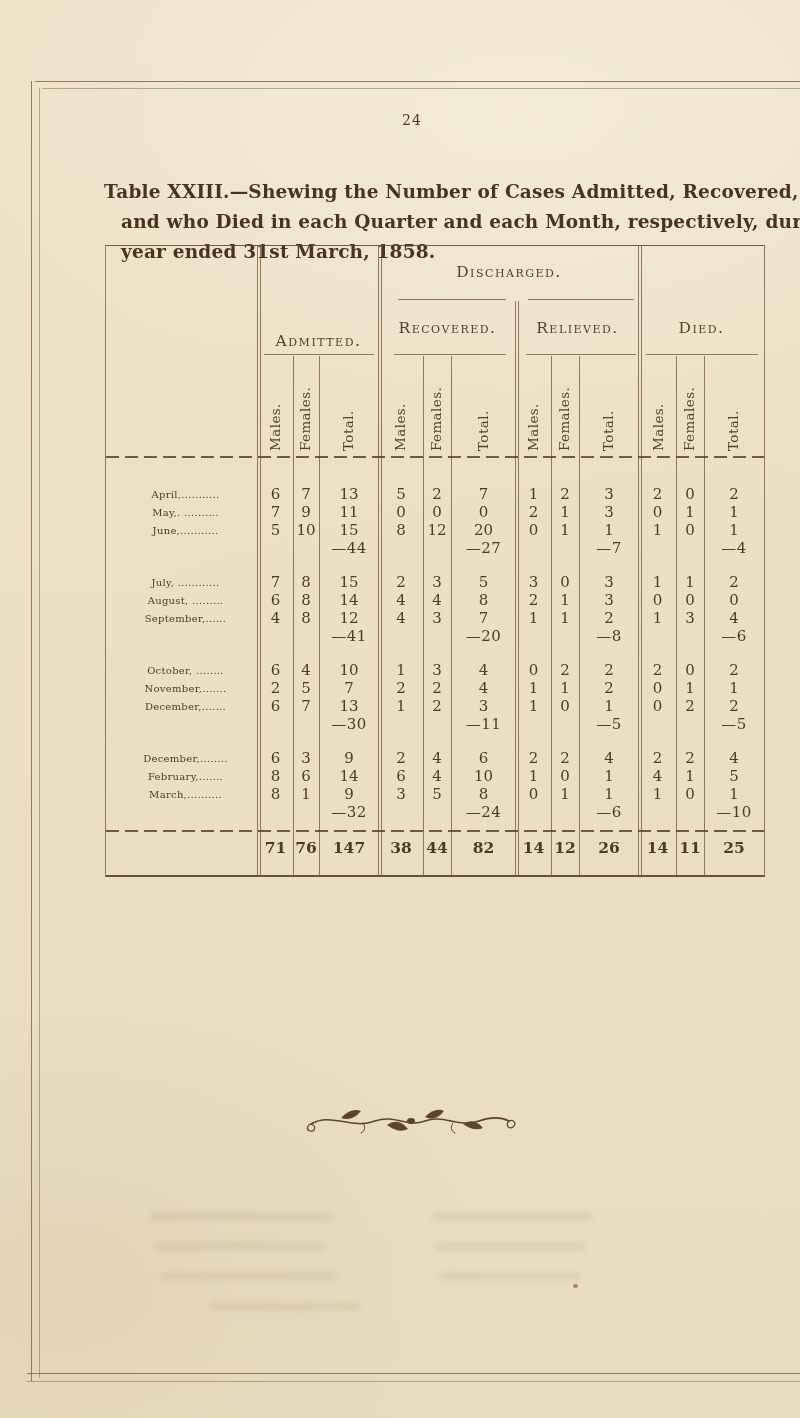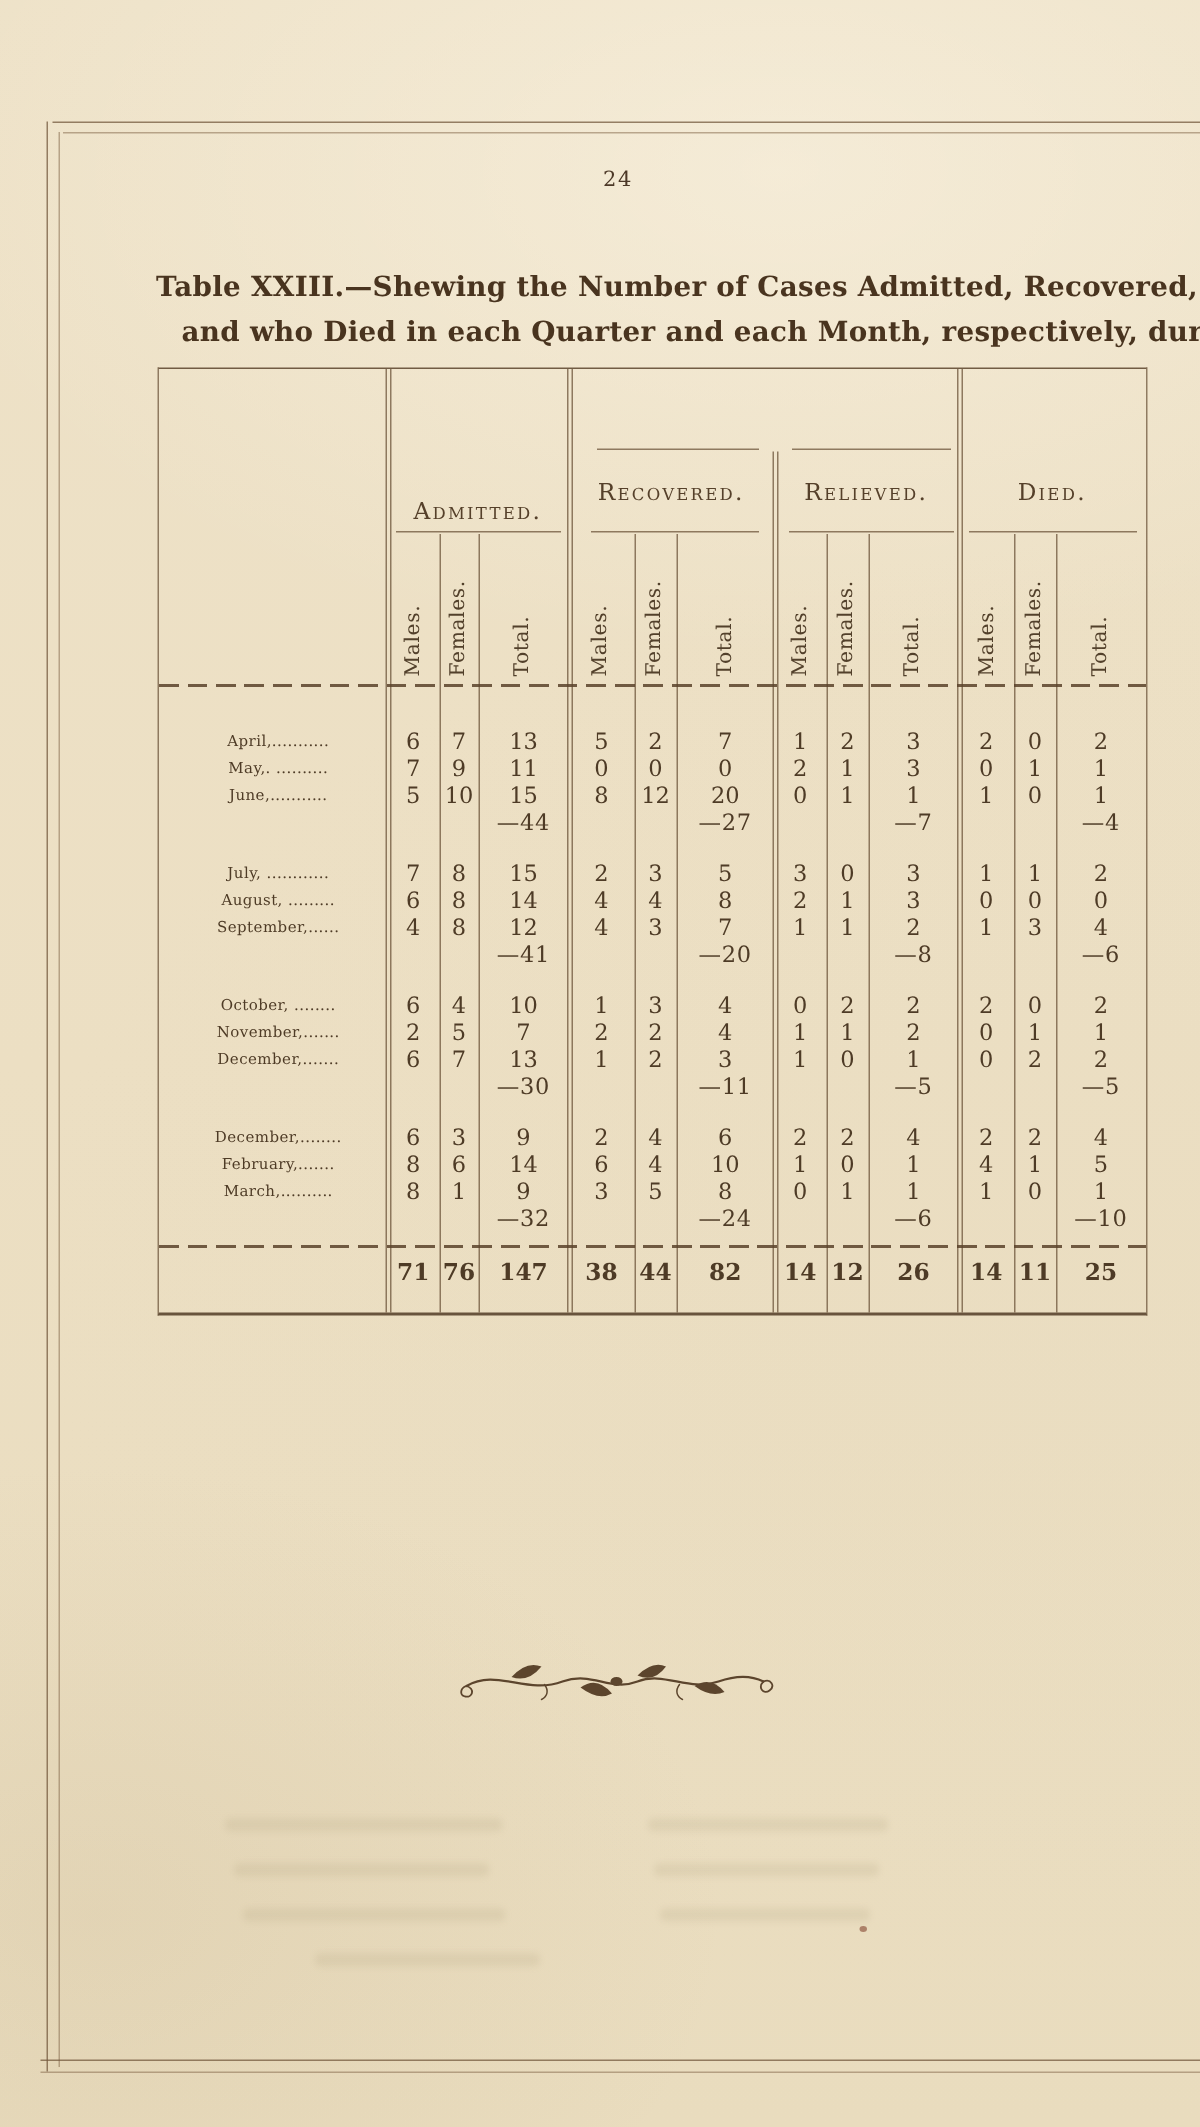--- a/index.html
+++ b/index.html
@@ -87,24 +87,26 @@
   <div class="frame-line" style="left:31px;top:81px;width:1px;height:1300px;"></div>
   <div class="frame-line thin" style="left:39px;top:88px;width:1px;height:1290px;"></div>
   <div class="frame-line" style="left:27px;top:1373px;width:773px;height:1px;"></div>
   <div class="frame-line thin" style="left:27px;top:1381px;width:773px;height:1px;"></div>
 
   <div class="page-number">24</div>
 
   <div class="title">
     <div>Table XXIII.—Shewing the Number of Cases Admitted, Recovered, Relieved,</div>
     <div class="indent">and who Died in each Quarter and each Month, respectively, during the</div>
+    <div class="indent">year ended 31st March, 1858.</div>
   </div>
 
   <div class="stat-table">
 
+    <div class="hdr" style="left:273px;top:17px;width:260px;">Discharged.</div>
     <div class="hdr" style="left:152px;top:73px;width:121px;margin-top:13px;">Admitted.</div>
     <div class="hdr" style="left:273px;top:73px;width:137px;">Recovered.</div>
     <div class="hdr" style="left:410px;top:73px;width:123px;">Relieved.</div>
     <div class="hdr" style="left:533px;top:73px;width:125px;">Died.</div>
 
     <div class="vlabel" style="left:161px;">Males.</div>
     <div class="vlabel" style="left:191px;">Females.</div>
     <div class="vlabel" style="left:234px;">Total.</div>
     <div class="vlabel" style="left:286px;">Males.</div>
     <div class="vlabel" style="left:322px;">Females.</div>

